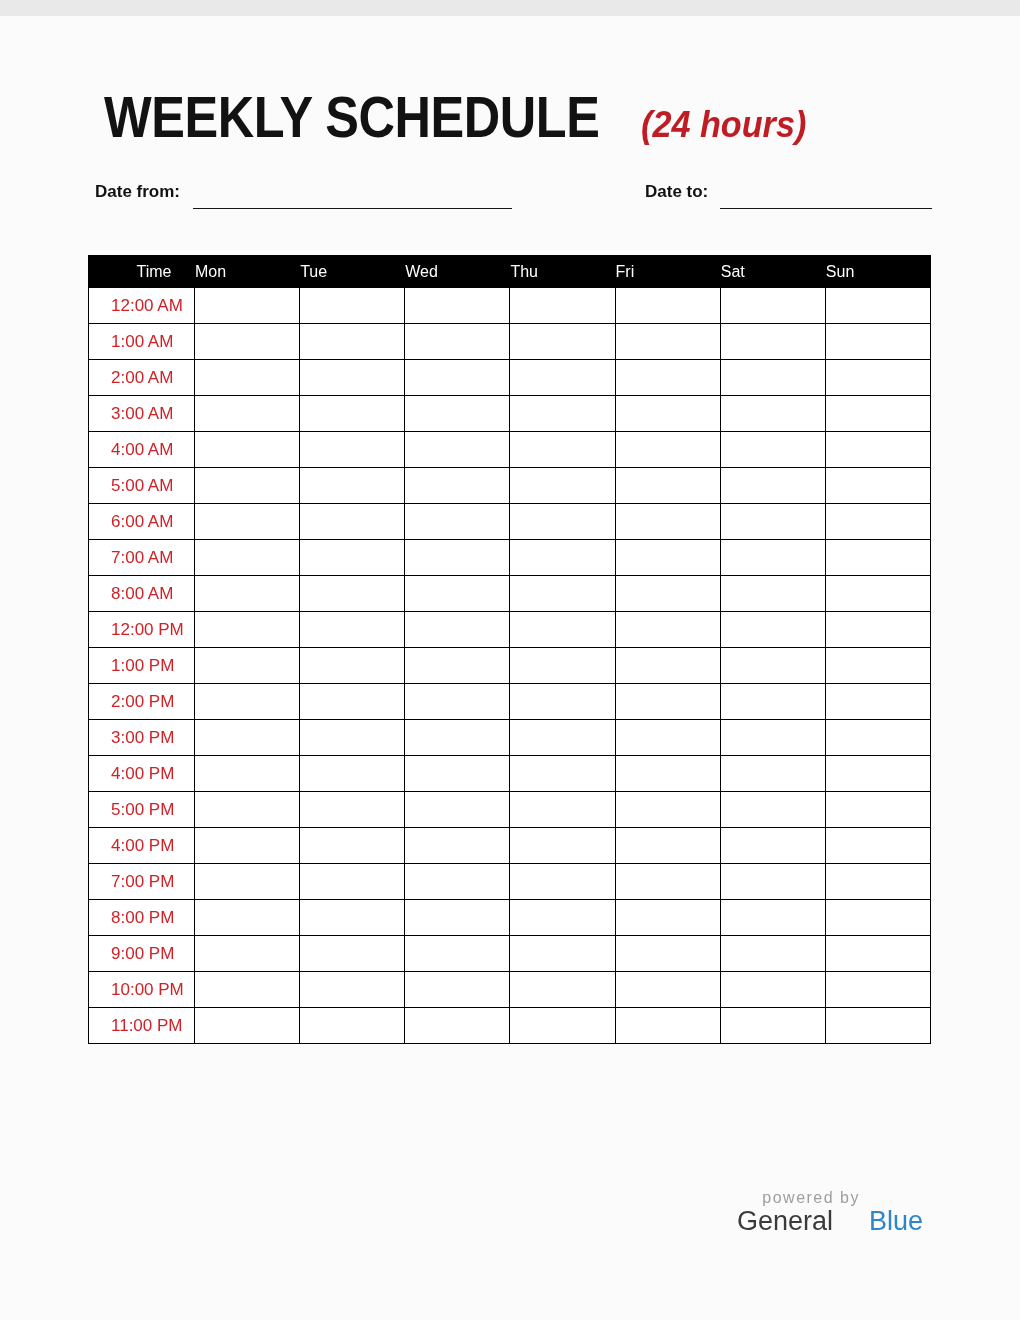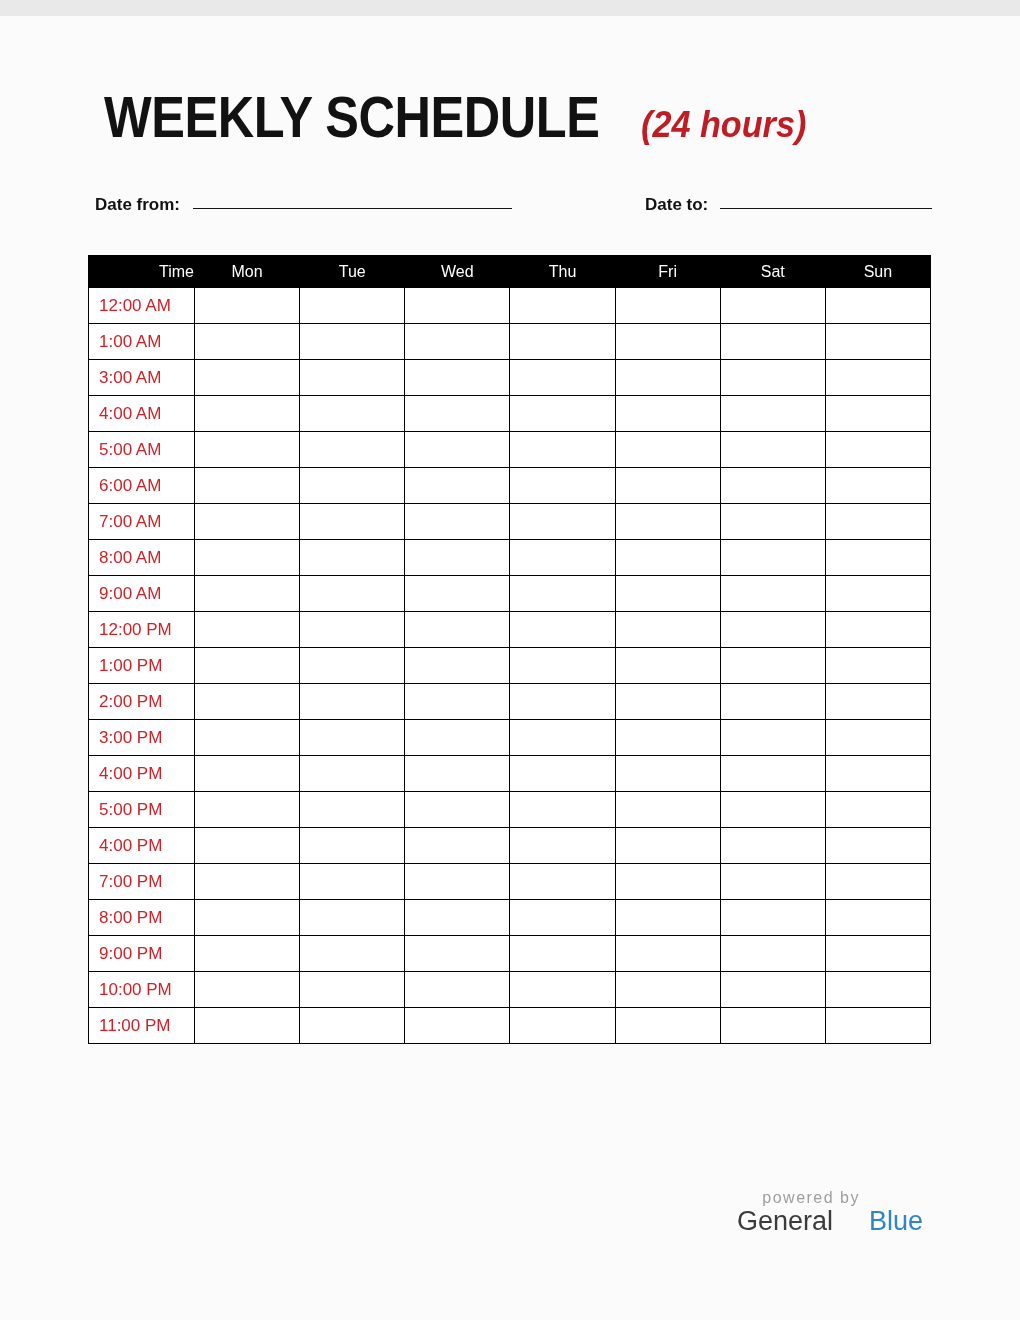--- a/index.html
+++ b/index.html
@@ -49,21 +49,21 @@
     color: var(--accent-red);
     white-space: nowrap;
     transform: scaleX(0.95);
     transform-origin: left center;
     line-height: 1.0;
   }
 
   
   .date-label {
     position: absolute;
-    top: 179px;
+    top: 166px;
     font-size: 17px;
     font-weight: bold;
     color: var(--ink);
     white-space: nowrap;
   }
   .date-label.from { left: 95px; }
   .date-label.to   { left: 645px; }
   .date-line {
     position: absolute;
     top: 192px;
@@ -82,38 +82,38 @@
     border-collapse: collapse;
     table-layout: fixed;
   }
   table.schedule col.time-col { width: 106px; }
   table.schedule th {
     background: var(--header-bg);
     color: var(--header-text);
     font-weight: normal;
     font-size: 16px;
     height: 32px;
-    text-align: center;
+    text-align: left;
     border: 1px solid #000;
     vertical-align: middle;
   }
   table.schedule th.time-head {
-    text-align: right;
+    text-align: center;
     padding-left: 25px;
   }
   table.schedule td {
     border: 1px solid #000;
     height: 36px;
     background: #ffffff;
     vertical-align: middle;
   }
   table.schedule td.time-cell {
     color: var(--time-red);
     font-size: 17px;
-    padding-left: 10px;
+    padding-left: 22px;
     white-space: nowrap;
   }
 
   
   .powered-by {
     position: absolute;
     top: 1173px;
     right: 160px;
     font-size: 16px;
     color: var(--powered-gray);
@@ -183,20 +183,30 @@
           <td class="time-cell">1:00 AM</td>
           <td class="slot-cell"></td>
           <td class="slot-cell"></td>
           <td class="slot-cell"></td>
           <td class="slot-cell"></td>
           <td class="slot-cell"></td>
           <td class="slot-cell"></td>
           <td class="slot-cell"></td>
         </tr>
         <tr>
+          <td class="time-cell">2:00 AM</td>
+          <td class="slot-cell"></td>
+          <td class="slot-cell"></td>
+          <td class="slot-cell"></td>
+          <td class="slot-cell"></td>
+          <td class="slot-cell"></td>
+          <td class="slot-cell"></td>
+          <td class="slot-cell"></td>
+        </tr>
+        <tr>
           <td class="time-cell">3:00 AM</td>
           <td class="slot-cell"></td>
           <td class="slot-cell"></td>
           <td class="slot-cell"></td>
           <td class="slot-cell"></td>
           <td class="slot-cell"></td>
           <td class="slot-cell"></td>
           <td class="slot-cell"></td>
         </tr>
         <tr>
@@ -234,30 +244,20 @@
           <td class="slot-cell"></td>
           <td class="slot-cell"></td>
           <td class="slot-cell"></td>
           <td class="slot-cell"></td>
           <td class="slot-cell"></td>
           <td class="slot-cell"></td>
           <td class="slot-cell"></td>
         </tr>
         <tr>
           <td class="time-cell">8:00 AM</td>
-          <td class="slot-cell"></td>
-          <td class="slot-cell"></td>
-          <td class="slot-cell"></td>
-          <td class="slot-cell"></td>
-          <td class="slot-cell"></td>
-          <td class="slot-cell"></td>
-          <td class="slot-cell"></td>
-        </tr>
-        <tr>
-          <td class="time-cell">9:00 AM</td>
           <td class="slot-cell"></td>
           <td class="slot-cell"></td>
           <td class="slot-cell"></td>
           <td class="slot-cell"></td>
           <td class="slot-cell"></td>
           <td class="slot-cell"></td>
           <td class="slot-cell"></td>
         </tr>
         <tr>
           <td class="time-cell">12:00 PM</td>

